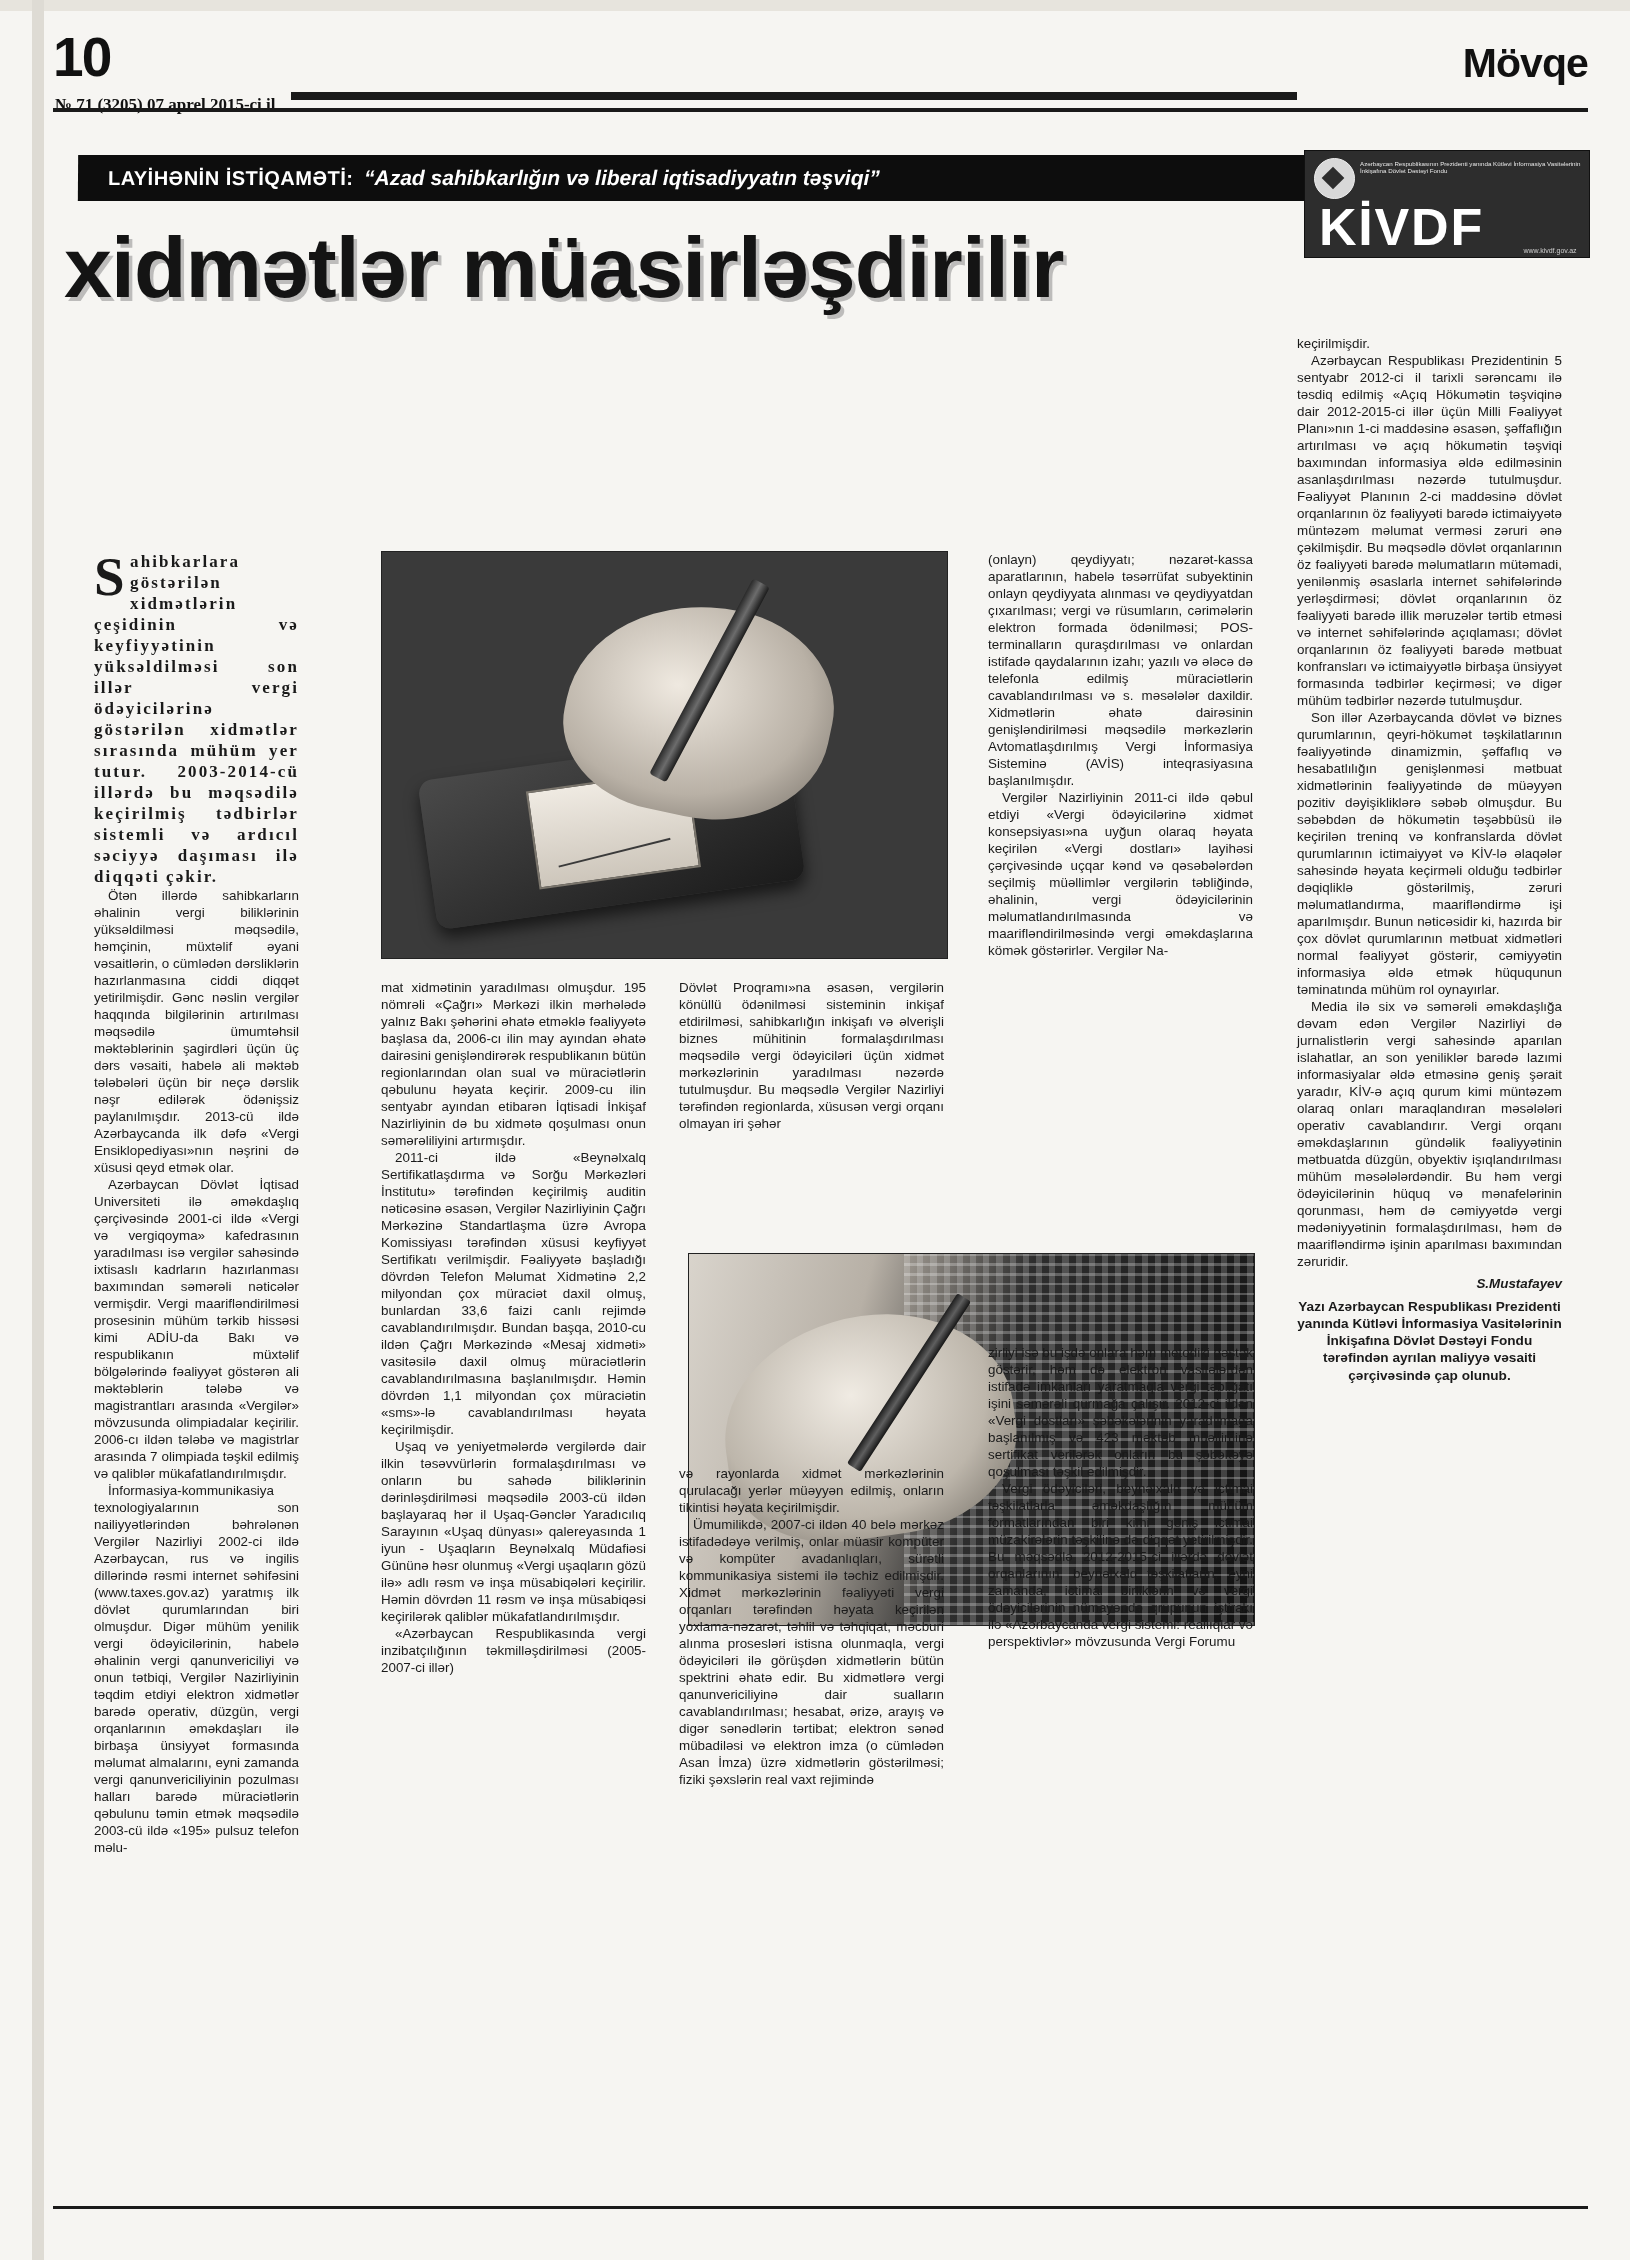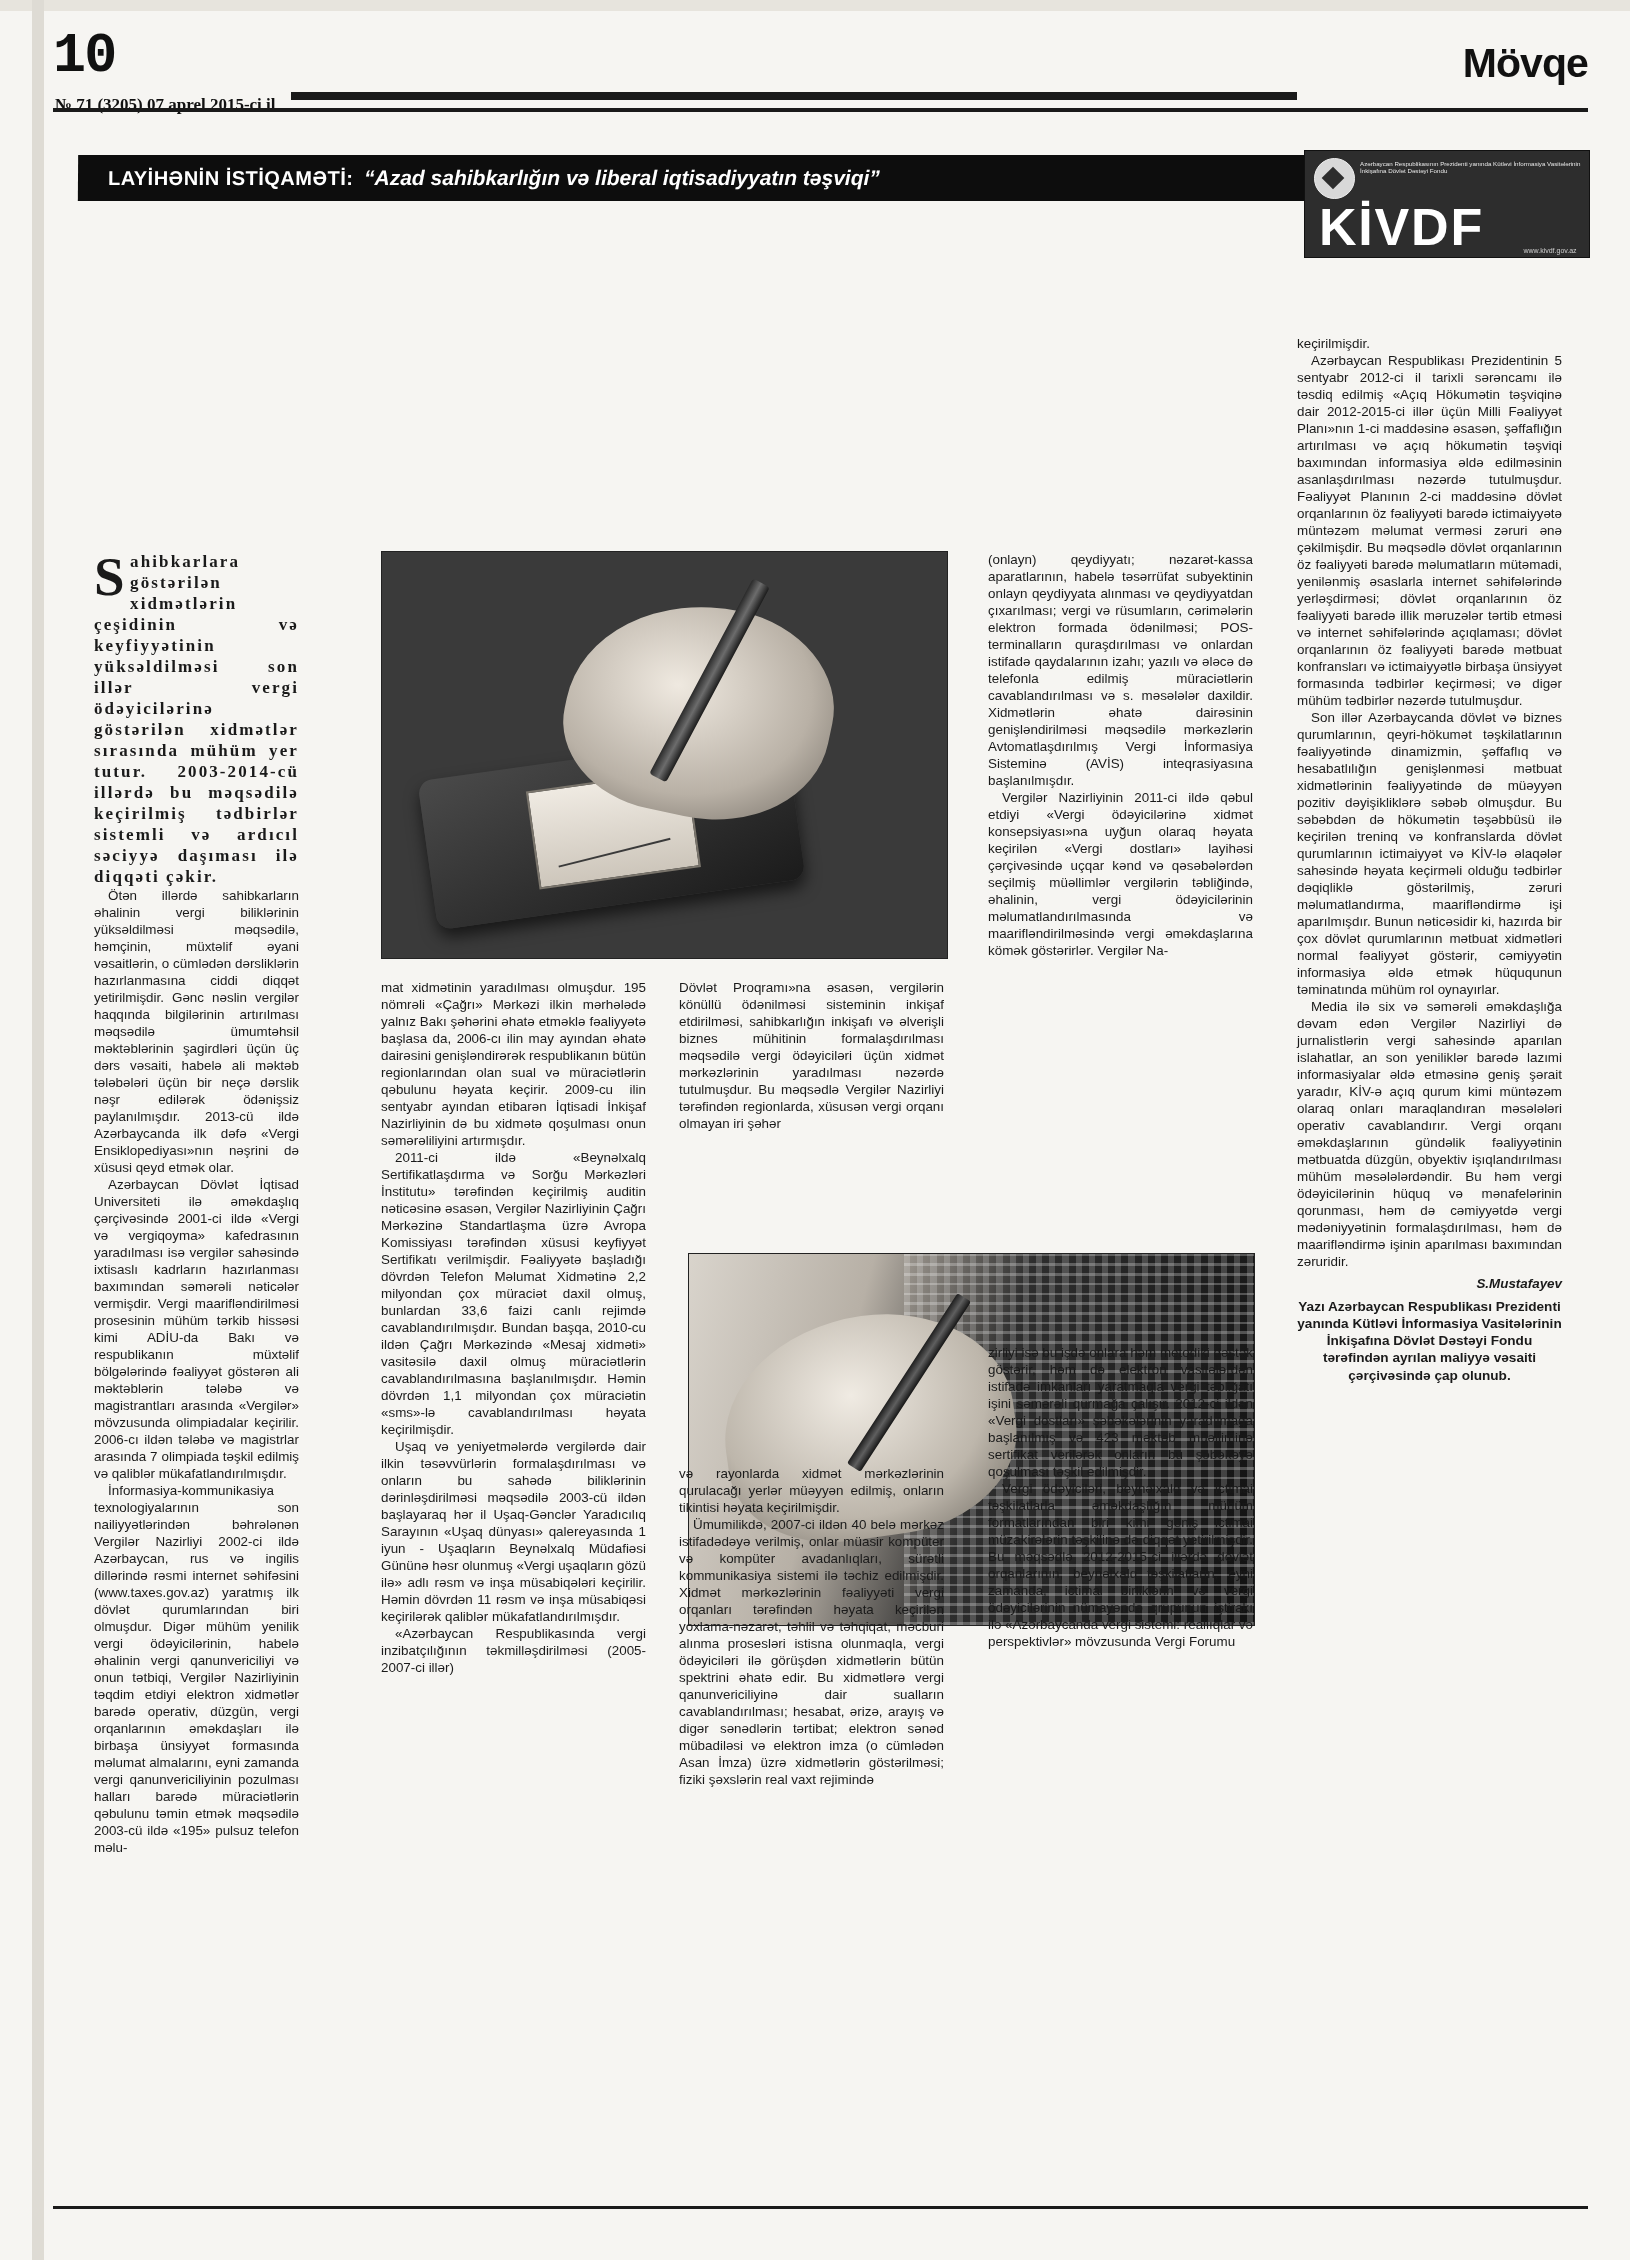--- a/index.html
+++ b/index.html
@@ -15,21 +15,21 @@
     position:absolute;left:0;top:0;width:1630px;height:2260px;
     background:#f6f5f2;
   }
   
   .masthead{
     position:absolute;left:53px;top:19.4px;width:1535px;height:88px;
   }
   .page-number{
     position:absolute;left:0;top:5.3px;
     font-size:55px;font-weight:bold;letter-spacing:-1.8px;
-    font-family:Liberation Mono, monospace;
+    font-family:Liberation Sans, sans-serif;
   }
   .masthead-title{
     position:absolute;left:0;right:0;top:19.4px;text-align:center;
     font-family:"Liberation Serif", serif;
     font-size:42px;font-weight:bold;letter-spacing:0.9px;
   }
   .masthead-brand{
     position:absolute;right:0;top:21px;
     font-size:41px;font-weight:bold;letter-spacing:-0.9px;
   }
@@ -234,20 +234,21 @@
   </div>
 
   <div class="logo-box">
     <div class="logo-emblem"></div>
     <div class="logo-smalltext">Azərbaycan Respublikasının Prezidenti yanında Kütləvi İnformasiya Vasitələrinin İnkişafına Dövlət Dəstəyi Fondu</div>
     <div class="logo-word">KİVDF</div>
     <div class="logo-url">www.kivdf.gov.az</div>
   </div>
 
   <div class="headline">
+    <div class="l2">xidmətlər müasirləşdirilir</div>
   </div>
 
   <div class="photo" id="photo1">
     <div class="ph-bg"></div>
     <div class="tablet">
       <div class="tablet-screen">
         <div class="sig"></div>
       </div>
     </div>
     <div class="hand"></div>

